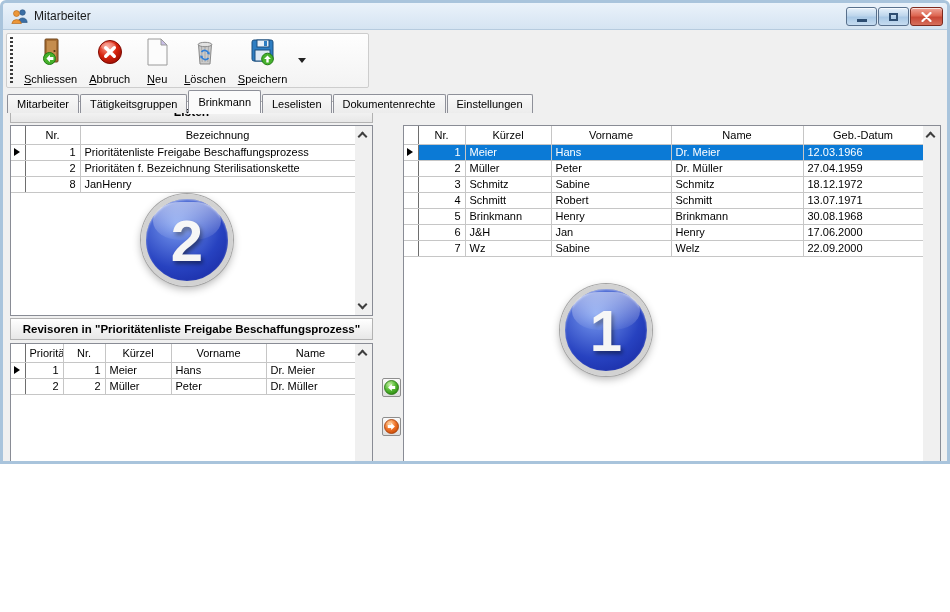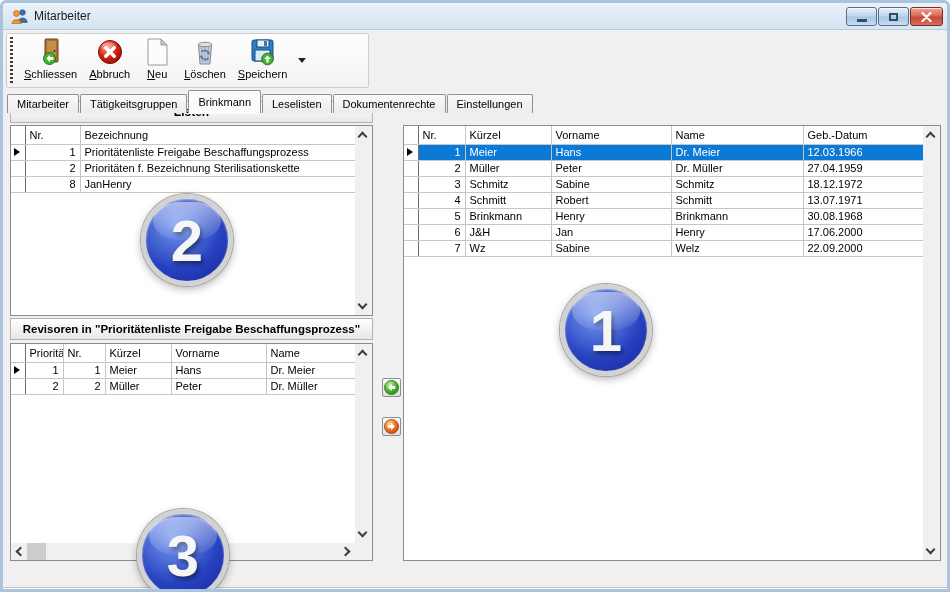--- a/index.html
+++ b/index.html
@@ -1,17 +1,17 @@
 <!DOCTYPE html>
 <html style="--sel: #0b7ad6; --badge: #2742c0;"><head>
 <meta charset="utf-8">
 <style>
   * { margin:0; padding:0; box-sizing:border-box; }
   html,body { width:950px; height:612px; background:#fff; font-family:"Liberation Sans",sans-serif; }
-  .window { position:relative; width:950px; height:592px; border:3px solid #a9c4dc; border-radius:6px 6px 0 0; background:#f0f0f0; overflow:hidden; }
+  .window { position:relative; width:950px; height:464px; border:3px solid #a9c4dc; border-radius:6px 6px 0 0; background:#f0f0f0; overflow:hidden; }
 
   
   .titlebar { position:absolute; left:0; top:0; width:944px; height:27px;
     background:linear-gradient(#eaf2fa,#d5e4f2); border-bottom:1px solid #b6cbde;
     display:flex; align-items:center; padding-left:8px; border-radius:4px 4px 0 0; }
   .appicon { width:17px; height:16px; margin-right:6px; display:inline-flex; }
   .title { font-size:12px; color:#1a1a1a; }
   .winbtns { position:absolute; right:4px; top:4px; display:flex; gap:1px; }
   .winbtn { width:31px; height:19px; border:1px solid #58708c; border-radius:3px;
     background:linear-gradient(#e7f1fb,#bed6ec 45%,#a9c8e5 55%,#c6dcf0);
@@ -21,21 +21,21 @@
     background:linear-gradient(#f0a598,#dd6752 45%,#c94836 55%,#d6705c); }
   .glyph-min { width:10px; height:3px; background:#2d4d71; margin-top:7px; }
   .glyph-max { width:9px; height:8px; border:2px solid #2d4d71; background:transparent; }
 
   
   .toolbar-row { position:absolute; left:0; top:27px; width:944px; height:60px; background:#f0f0f0; }
   .toolband { position:absolute; left:3px; top:3px; width:363px; height:55px;
     background:linear-gradient(#fefefe,#f3f3f3); border:1px solid #cdcdcd; border-radius:2px;
     display:flex; align-items:stretch; padding:1px 2px 1px 3px; }
   .grip { width:4px; margin:2px 4px 2px 0; background-image:repeating-linear-gradient(180deg,#3c3c3c 0 2px,transparent 2px 4px); background-size:3px 4px; background-repeat:repeat-y; }
-  .tbtn { display:flex; flex-direction:column; align-items:center; justify-content:flex-start;
+  .tbtn { display:flex; flex-direction:column; align-items:center; justify-content:space-between;
     padding:2px 6px 1px; cursor:default; }
   .ticon { width:30px; height:30px; display:flex; align-items:center; justify-content:center; }
   .tlabel { font-size:11px; color:#000; margin-top:1px; white-space:nowrap; }
   .tlabel u { text-decoration:underline; }
   .tdrop { display:flex; align-items:center; padding:0 5px; }
   .dtri { width:0; height:0; border-left:4px solid transparent; border-right:4px solid transparent; border-top:5px solid #222; }
 
   
   .tabstrip { position:absolute; left:4px; top:87px; width:936px; height:23px;
     display:flex; align-items:flex-end; box-shadow:inset 0 -1px 0 #b9bcc4; }
@@ -47,21 +47,21 @@
   
   .page { position:absolute; left:0; top:94px; width:944px; height:474px; background:#f0f0f0; }
   .cap { position:absolute; height:22px; background:linear-gradient(#ffffff,#e7e7e7);
     border:1px solid #b2b2b2; font-weight:bold; font-size:12px; color:#000;
     text-align:center; line-height:20px; white-space:nowrap; overflow:hidden; }
   .tbox { position:absolute; background:#fff; border:1px solid #898c95; }
 
   table { border-collapse:collapse; table-layout:fixed; font-size:11px; background:#fff; position:absolute; left:0; top:0; }
   th,td { border-right:1px solid #c6c6c6; border-bottom:1px solid #c6c6c6; padding:0 4px;
     height:16px; overflow:hidden; white-space:nowrap; font-weight:normal; text-align:left; color:#000; }
-  thead th { height:18px; }
+  thead th { height:18px;text-align:center; }
   .gut { border-right:1px solid #6e6e6e; padding:0 2px; }
   tr.row-selected td:not(.gut) { background:var(--sel,#0b7ad6); color:#fff; }
   .mk { display:inline-block; width:0; height:0; border-left:6px solid #000;
     border-top:4px solid transparent; border-bottom:4px solid transparent; margin-left:1px; }
 
   
   .vsb { position:absolute; right:0; top:0; bottom:0; width:17px; background:#f0f0f0; }
   .vsb.short { bottom:17px; }
   .hsb { position:absolute; left:0; right:17px; bottom:0; height:17px; background:#f0f0f0; }
   .corner { position:absolute; right:0; bottom:0; width:17px; height:17px; background:#f0f0f0; }

